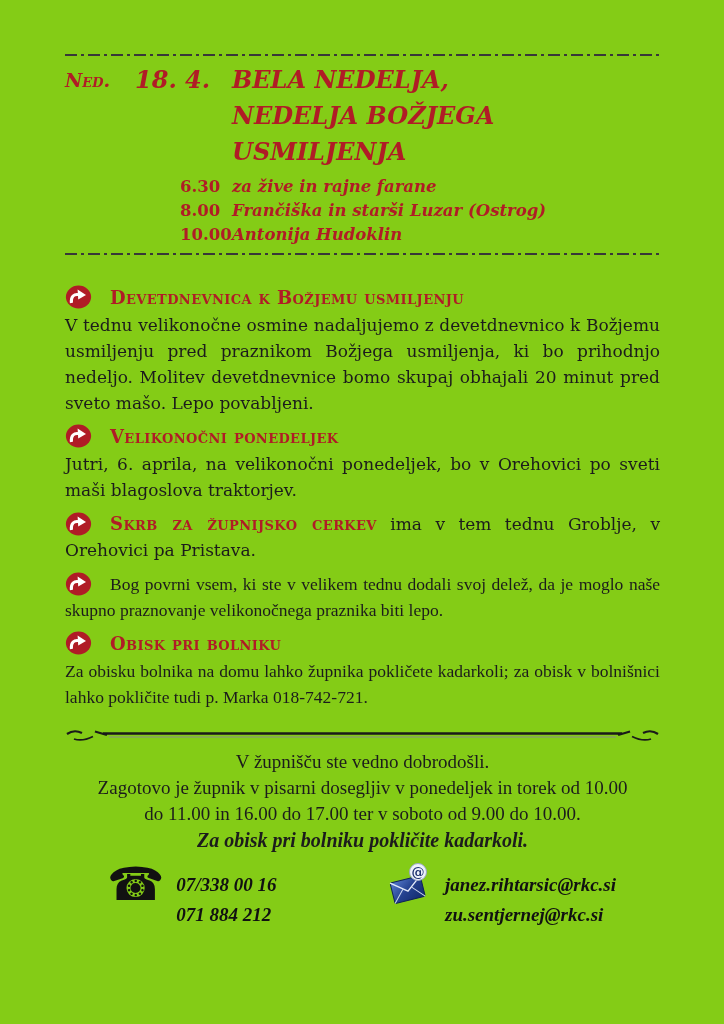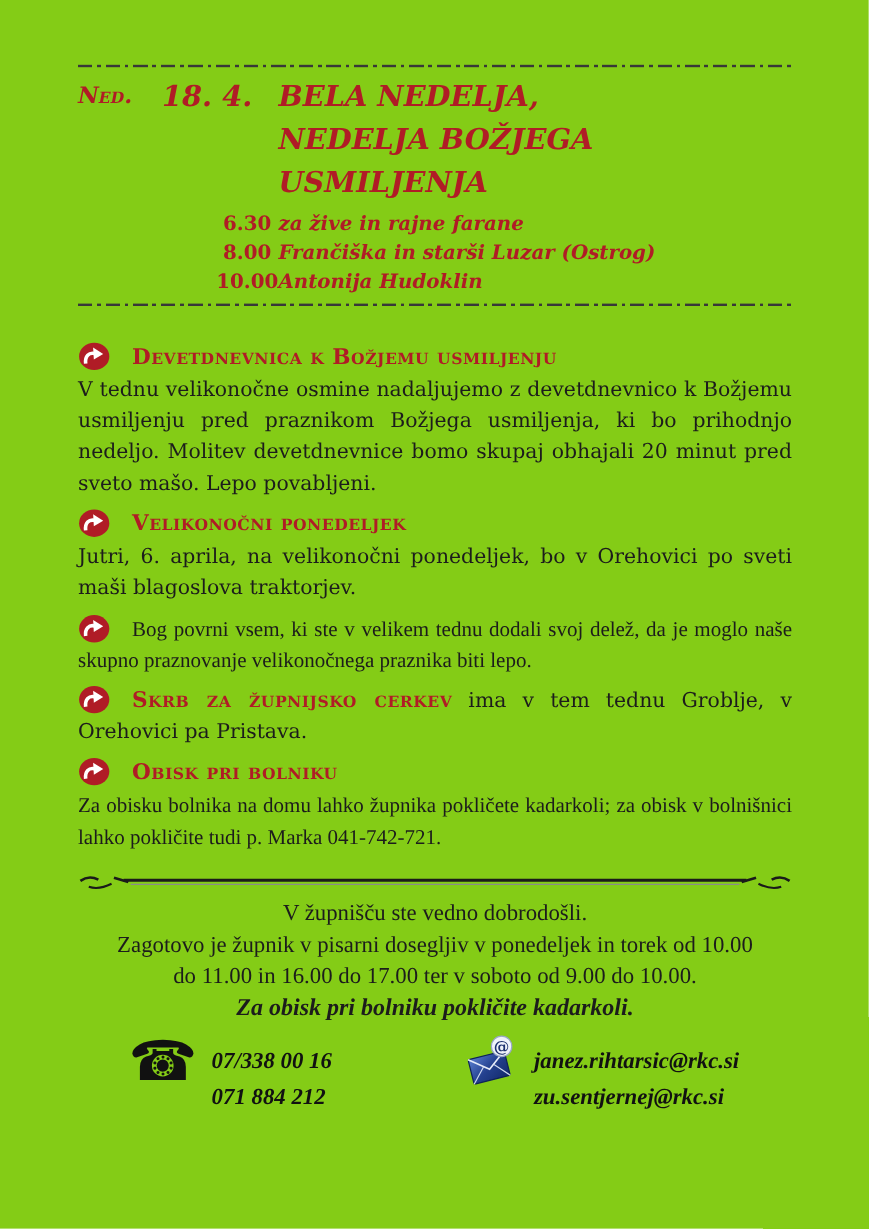--- a/index.html
+++ b/index.html
@@ -15,21 +15,21 @@
   .dashline { height:2px;
     background:repeating-linear-gradient(90deg,#383838 0 12px,transparent 12px 16px,#383838 16px 19px,transparent 19px 23px);
   }
 
   
   .header-grid { display:grid; grid-template-columns:70px 97px 1fr; padding-top:6px; }
   .day  { font-size:19px; font-weight:bold; font-style:italic; font-variant:small-caps; color:var(--red); line-height:36px; }
   .date { font-size:24px; font-weight:bold; font-style:italic; color:var(--red); line-height:36px; }
   .title-line { font-size:24px; font-weight:bold; font-style:italic; color:var(--red); line-height:36px; white-space:nowrap; }
   .masses { margin-left:115px; margin-top:5px; margin-bottom:6px; }
-  .mass { display:flex; line-height:23px;text-align:center; }
+  .mass { display:flex; line-height:23px; }
   .mass .time { width:52px; font-size:16.5px; font-weight:bold; color:var(--red); }
   .mass .desc { font-size:16.5px; font-weight:bold; font-style:italic; color:var(--red); }
   .mass .prefix { font-style:normal; font-variant:small-caps; font-size:15px; letter-spacing:.3px; }
 
   
   .sections { margin-top:30px; }
   .section { margin-bottom:8px; }
   .shead { display:flex; align-items:flex-end; line-height:22px; margin-bottom:3px; }
   .bullet { flex:0 0 auto; margin-right:18px; }
   .bullet-inline { display:inline-block; vertical-align:-6px; margin-right:18px; }
@@ -113,46 +113,46 @@
           <ellipse cx="13.5" cy="12" rx="12.6" ry="11.4" fill="#b01c26"></ellipse>
           <path d="M6.4 18 C5.6 11.6 9.2 8.6 13.8 9.6" stroke="#fff" stroke-width="3" fill="none"></path>
           <polygon points="12.6,4.6 21,9.9 13.2,14.6" fill="#fff"></polygon>
         </svg>
         <span class="scaps">Velikonočni ponedeljek</span>
       </div>
       <p class="para df">Jutri, 6. aprila, na velikonočni ponedeljek, bo v Orehovici po sveti maši blagoslova traktorjev.</p>
     </div>
 
     <div class="section">
-      <p class="para lf"><svg class="bullet-inline" width="27" height="24" viewBox="0 0 27 24">
-          <ellipse cx="13.5" cy="12" rx="12.6" ry="11.4" fill="#b01c26"></ellipse>
-          <path d="M6.4 18 C5.6 11.6 9.2 8.6 13.8 9.6" stroke="#fff" stroke-width="3" fill="none"></path>
-          <polygon points="12.6,4.6 21,9.9 13.2,14.6" fill="#fff"></polygon>
-        </svg><span>Bog povrni vsem, ki ste v velikem tednu dodali svoj delež, da je moglo naše skupno praznovanje velikonočnega praznika biti lepo.</span></p>
-    </div>
-
-    <div class="section">
       <p class="para df"><svg class="bullet-inline" width="27" height="24" viewBox="0 0 27 24">
           <ellipse cx="13.5" cy="12" rx="12.6" ry="11.4" fill="#b01c26"></ellipse>
           <path d="M6.4 18 C5.6 11.6 9.2 8.6 13.8 9.6" stroke="#fff" stroke-width="3" fill="none"></path>
           <polygon points="12.6,4.6 21,9.9 13.2,14.6" fill="#fff"></polygon>
         </svg><span class="scaps">Skrb za župnijsko cerkev</span>
         <span>ima v tem tednu Groblje, v Orehovici pa Pristava.</span></p>
     </div>
 
     <div class="section">
+      <p class="para lf"><svg class="bullet-inline" width="27" height="24" viewBox="0 0 27 24">
+          <ellipse cx="13.5" cy="12" rx="12.6" ry="11.4" fill="#b01c26"></ellipse>
+          <path d="M6.4 18 C5.6 11.6 9.2 8.6 13.8 9.6" stroke="#fff" stroke-width="3" fill="none"></path>
+          <polygon points="12.6,4.6 21,9.9 13.2,14.6" fill="#fff"></polygon>
+        </svg><span>Bog povrni vsem, ki ste v velikem tednu dodali svoj delež, da je moglo naše skupno praznovanje velikonočnega praznika biti lepo.</span></p>
+    </div>
+
+    <div class="section">
       <div class="shead">
         <svg class="bullet" width="27" height="24" viewBox="0 0 27 24">
           <ellipse cx="13.5" cy="12" rx="12.6" ry="11.4" fill="#b01c26"></ellipse>
           <path d="M6.4 18 C5.6 11.6 9.2 8.6 13.8 9.6" stroke="#fff" stroke-width="3" fill="none"></path>
           <polygon points="12.6,4.6 21,9.9 13.2,14.6" fill="#fff"></polygon>
         </svg>
         <span class="scaps">Obisk pri bolniku</span>
       </div>
-      <p class="para lf">Za obisku bolnika na domu lahko župnika pokličete kadarkoli; za obisk v bolnišnici lahko pokličite tudi p. Marka 041-742-721.</p>
+      <p class="para lf">Za obisku bolnika na domu lahko župnika pokličete kadarkoli; za obisk v bolnišnici lahko pokličite tudi p. Marka 018-742-721.</p>
     </div>
   </div>
 
   <div class="divider">
     <svg viewBox="0 0 596 18" preserveAspectRatio="none">
       <line x1="38" y1="7.5" x2="558" y2="7.5" stroke="#1a1a1a" stroke-width="2.4"></line>
       <line x1="44" y1="11" x2="552" y2="11" stroke="#8a8a8a" stroke-width="1.1"></line>
       <g stroke="#1a1a1a" fill="none">
         <path d="M2 8 C7 4.5 12 4.5 17 7" stroke-width="2.2"></path>
         <path d="M9 13 C15 15 21 14 28 10.5" stroke-width="1.8"></path>

